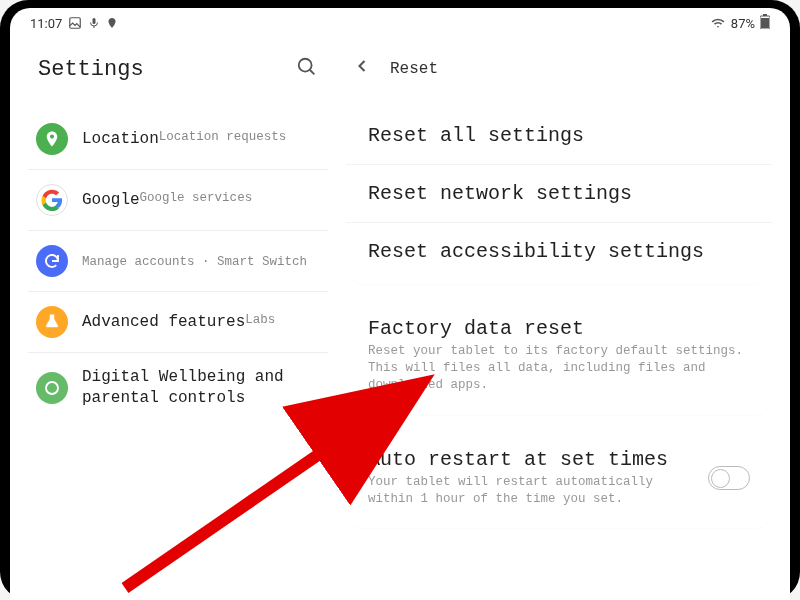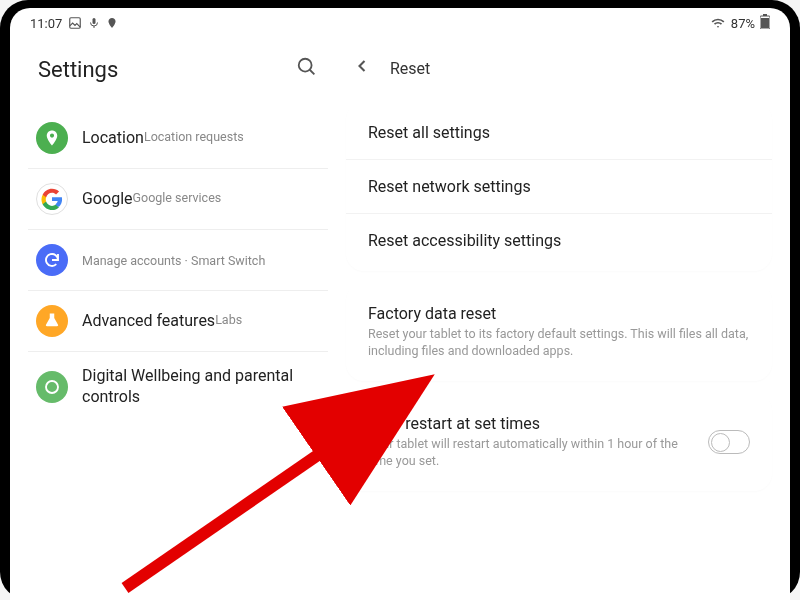--- a/index.html
+++ b/index.html
@@ -55,20 +55,21 @@
       font-size: 13px;
       color: #333;
     }
     .status-left { display: flex; align-items: center; gap: 6px; }
     .status-right { display: flex; align-items: center; gap: 5px; }
     .status-icon { display: inline-flex; }
     .battery-icon { display: inline-block; }
     .content-area {
       display: flex;
       height: calc(100% - 30px);
+      font-family: Liberation Mono, monospace;
     }
     .left-panel {
       width: 330px;
       padding: 0 12px 0 18px;
     }
     .panel-header {
       display: flex;
       justify-content: space-between;
       align-items: center;
       padding: 18px 10px 26px 10px;
@@ -137,21 +138,21 @@
       padding: 4px 0;
       margin-bottom: 12px;
       box-shadow: 0 1px 2px rgba(0,0,0,0.02);
     }
     .reset-row {
       padding: 17px 22px;
       border-bottom: 1px solid #f2f2f2;
     }
     .reset-row:last-child { border-bottom: none; }
     .reset-row-title {
-      font-size: 16px;
+      font-size: 20px;
       color: #222;
     }
     .reset-row-sub {
       font-size: 12.5px;
       color: #999;
       margin-top: 3px;
       line-height: 1.35;
     }
     .reset-row-flex {
       display: flex;

